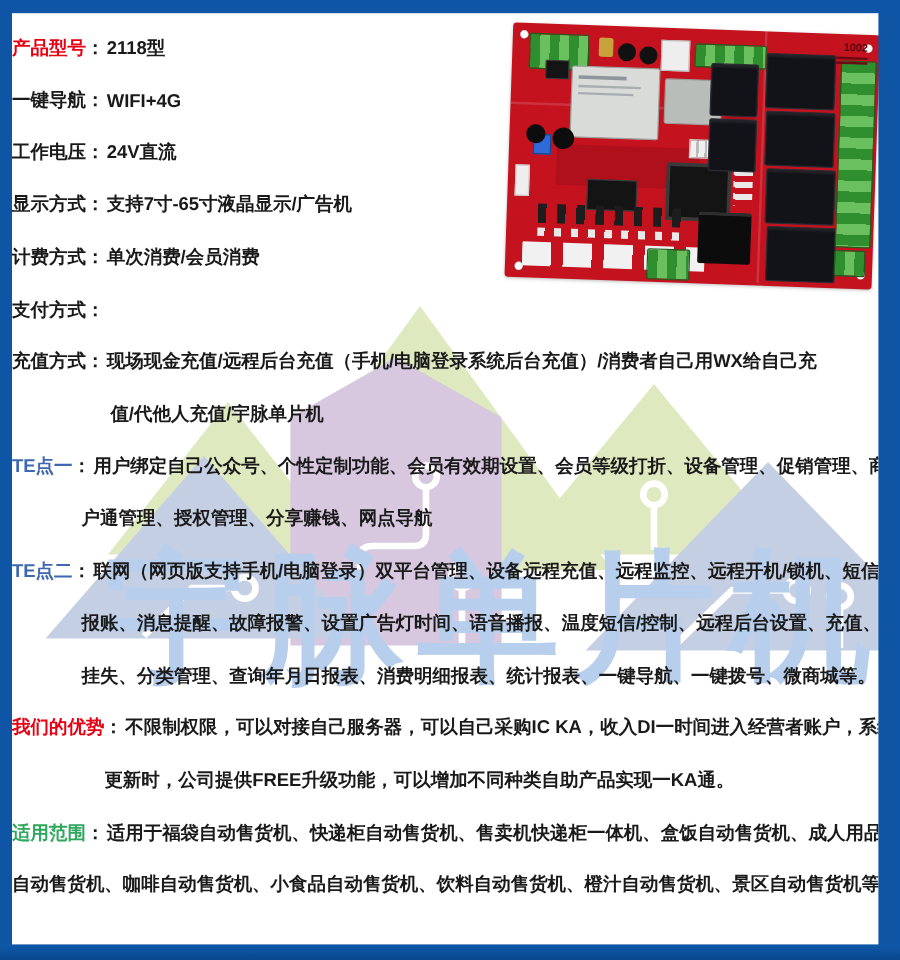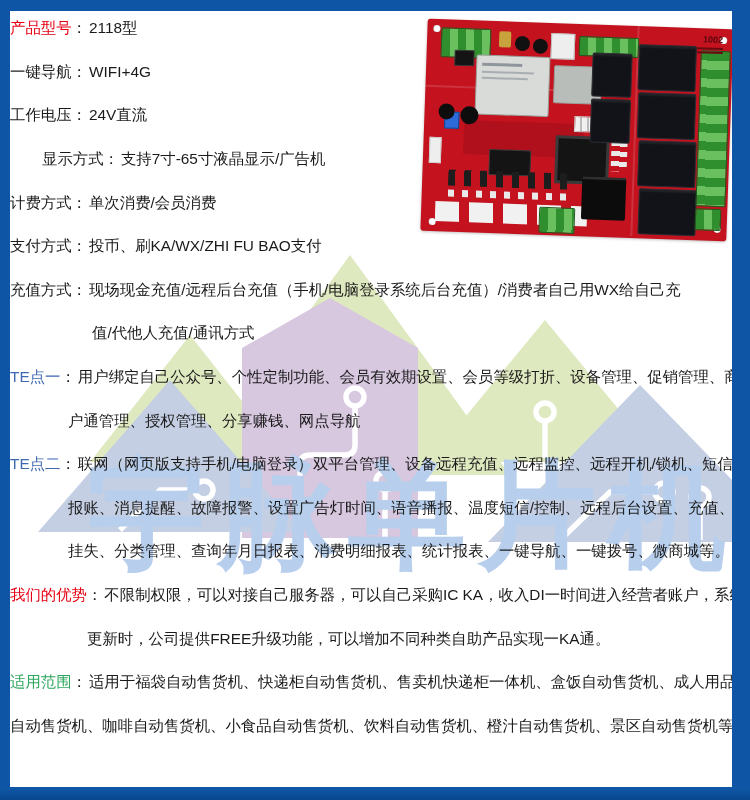--- a/index.html
+++ b/index.html
@@ -18,22 +18,22 @@
   .watermark-svg{position:absolute;left:0;top:240px;}
   .watermark-text{
     position:absolute;left:88px;top:456px;font-size:118px;line-height:1;
     font-weight:bold;letter-spacing:12px;white-space:nowrap;color:#b7cfed;
   }
   
   .content{
     position:absolute;left:10px;top:0;width:722px;padding-top:7px;z-index:2;overflow:hidden;
   }
   .line{
-    height:43.6px;display:flex;align-items:center;white-space:nowrap;
-    font-size:15.4px;font-weight:normal;color:#1a1a1a;
+    height:43.6px;display:flex;align-items:flex-end;white-space:nowrap;
+    font-size:15.4px;font-weight:bold;color:#1a1a1a;
   }
   .line .colon{color:#1a1a1a;margin-right:2px;}
   
   .pcb{
     position:absolute;left:424px;top:24px;width:306px;height:212px;z-index:3;
     background:#c4121f;border-radius:3px;transform:rotate(2deg);
     box-shadow:0 1px 3px rgba(0,0,0,.25);
   }
   .pcb i{position:absolute;display:block;}
   .hole{width:7px;height:7px;border-radius:50%;background:#fff;box-shadow:inset 0 0 1px #777;}
@@ -92,41 +92,40 @@
         <span style="color: rgb(26, 26, 26);">一键导航</span>
         <span class="colon">：</span>
         <span>WIFI+4G</span>
       </div>
       <div class="line">
         <span style="color: rgb(26, 26, 26);">工作电压</span>
         <span class="colon">：</span>
         <span>24V直流</span>
       </div>
       <div class="line">
-        <span style="color: rgb(26, 26, 26); padding-left: 32px;">显示方式</span>
+        <span style="color: rgb(26, 26, 26);">显示方式</span>
         <span class="colon">：</span>
         <span>支持7寸-65寸液晶显示/广告机</span>
       </div>
       <div class="line">
         <span style="color: rgb(26, 26, 26);">计费方式</span>
         <span class="colon">：</span>
         <span>单次消费/会员消费</span>
       </div>
       <div class="line">
         <span style="color: rgb(26, 26, 26);">支付方式</span>
         <span class="colon">：</span>
-        <span>投币、刷KA/WX/ZHI FU BAO支付</span>
       </div>
       <div class="line">
         <span style="color: rgb(26, 26, 26);">充值方式</span>
         <span class="colon">：</span>
         <span>现场现金充值/远程后台充值（手机/电脑登录系统后台充值）/消费者自己用WX给自己充</span>
       </div>
       <div class="line" style="padding-left: 82px;">
-        <span>值/代他人充值/通讯方式</span>
+        <span>值/代他人充值/宇脉单片机</span>
       </div>
       <div class="line">
         <span style="color: rgb(62, 104, 176);">TE点一</span>
         <span class="colon">：</span>
         <span>用户绑定自己公众号、个性定制功能、会员有效期设置、会员等级打折、设备管理、促销管理、商</span>
       </div>
       <div class="line" style="padding-left: 58px;">
         <span>户通管理、授权管理、分享赚钱、网点导航</span>
       </div>
       <div class="line">

